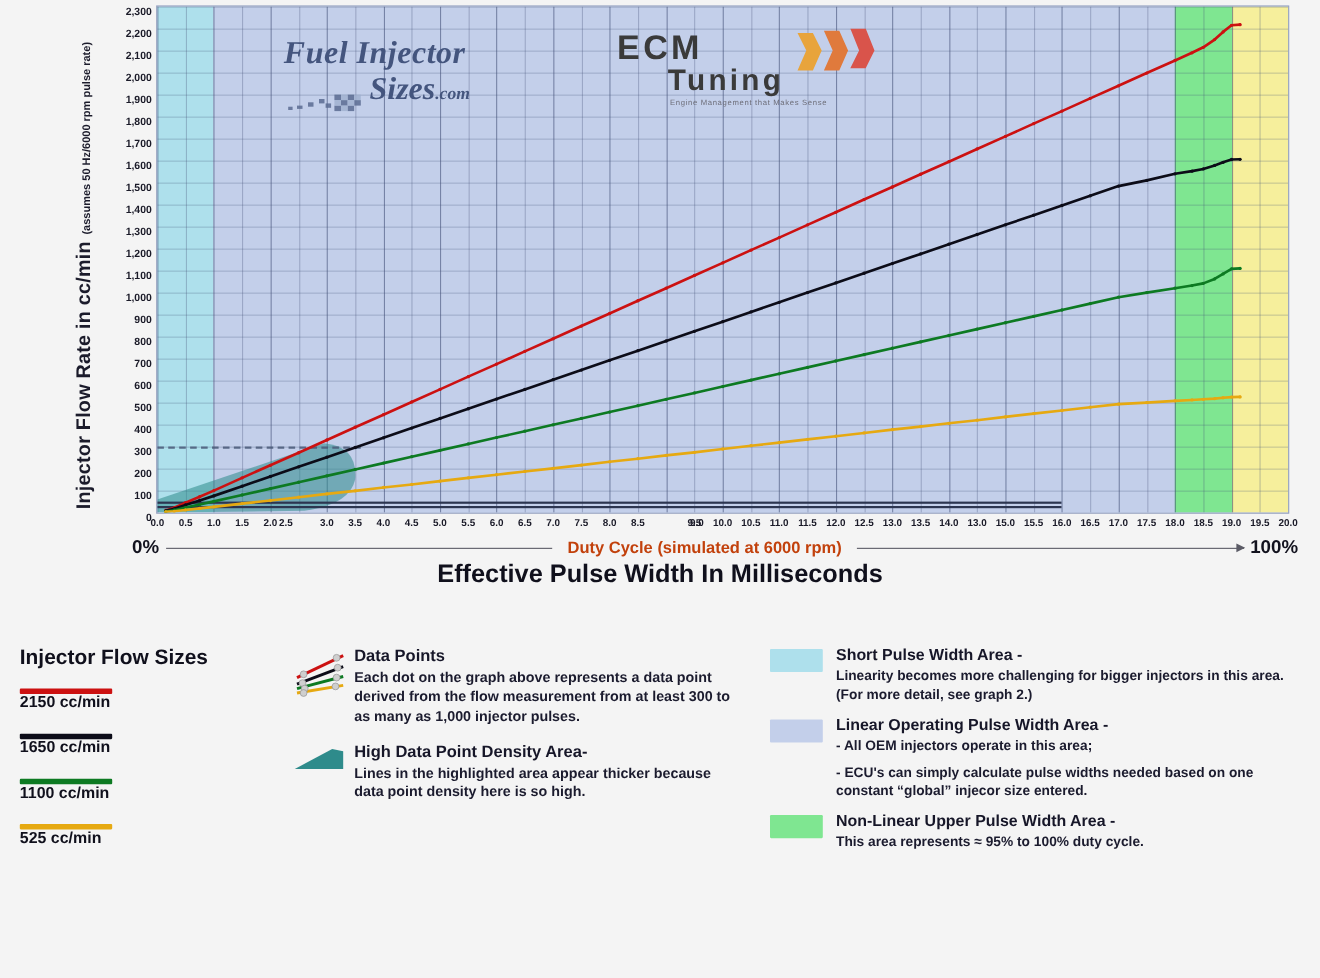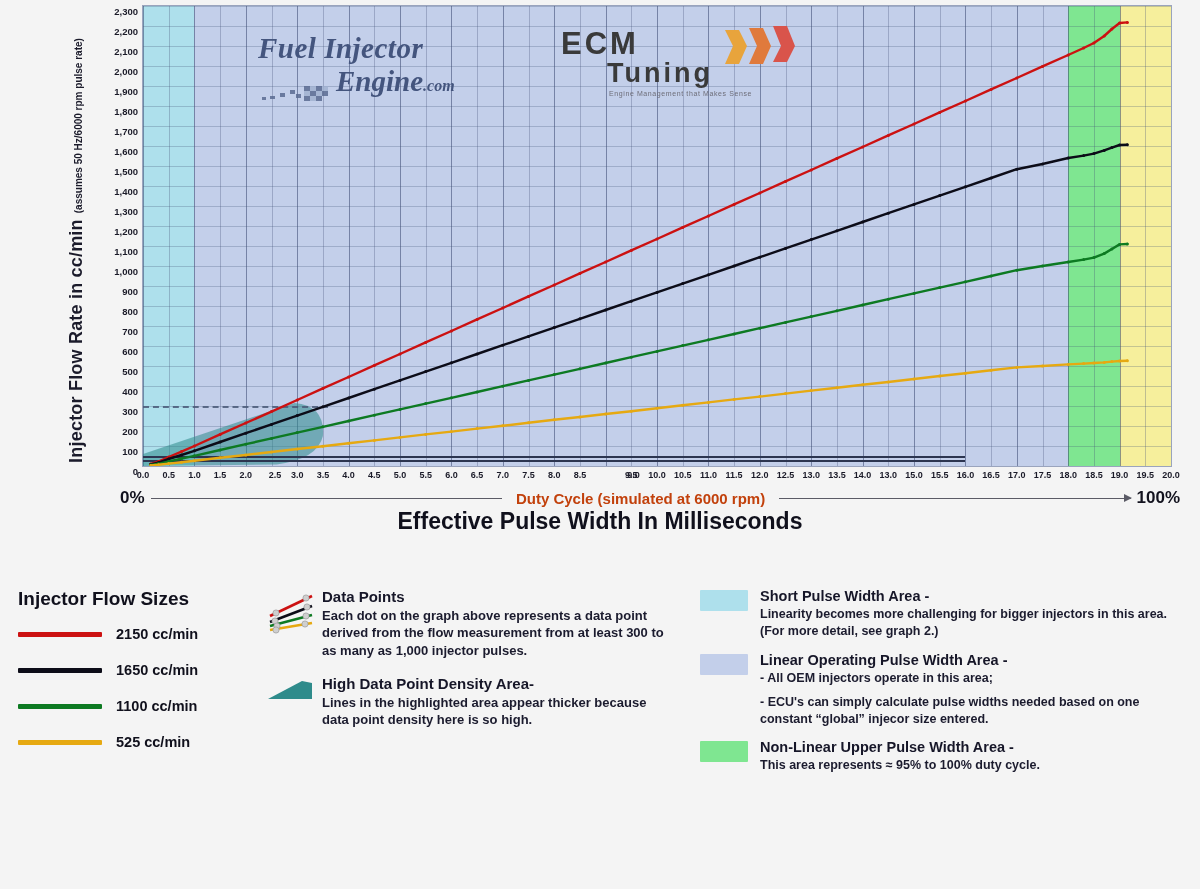--- a/index.html
+++ b/index.html
@@ -70,21 +70,21 @@
   #dutyrow .dutytext{font-size:15px;font-weight:bold;color:#c2410c;padding:0 8px;white-space:nowrap;}
 
   #xtitle{position:absolute;left:0;top:508px;width:1200px;text-align:center;
     font-size:23px;font-weight:bold;color:#10101c;}
 
   
   #legend{position:absolute;left:0;top:560px;width:1200px;height:329px;background:#f4f4f4;}
 
   #leg-sizes{position:absolute;left:18px;top:28px;width:220px;}
   #leg-sizes .title{font-size:19px;font-weight:bold;color:#10101c;margin-bottom:16px;}
-  .size-row{display:flex;align-items:center;margin-bottom:20px;}
+  .size-row{display:flex;margin-bottom:20px;flex-direction:column;}
   .size-row .swatch{width:84px;height:5px;border-radius:1px;margin-right:14px;}
   .size-row .lbl{font-size:14.5px;font-weight:bold;color:#10101c;}
 
   #leg-points{position:absolute;left:266px;top:28px;width:400px;}
   .lp-item{display:flex;margin-bottom:16px;}
   .lp-icon{width:56px;flex:0 0 56px;padding-top:2px;}
   .lp-body .hd{font-size:15px;font-weight:bold;color:#161628;margin-bottom:2px;}
   .lp-body .bd{font-size:13px;font-weight:bold;color:#1b1b2e;line-height:1.33;}
 
   #leg-zones{position:absolute;left:700px;top:28px;width:480px;}
@@ -401,21 +401,21 @@
           <circle cx="940.62" cy="357.6" r="1.5" fill="#e6a911"></circle>
           <circle cx="950.9000000000001" cy="357" r="1.5" fill="#e6a911"></circle>
           <circle cx="961.18" cy="356.4" r="1.5" fill="#e6a911"></circle>
           <circle cx="968.8900000000001" cy="355.6" r="1.5" fill="#e6a911"></circle>
           <circle cx="976.5999999999999" cy="355" r="1.5" fill="#e6a911"></circle>
           <circle cx="984.31" cy="354.8" r="1.5" fill="#e6a911"></circle>
         </svg>
 
       <div class="logo" id="logo-fic">
         <div class="l1">Fuel Injector</div>
-        <div class="l2"><span>Engine</span><span class="dotcom">.com</span></div>
+        <div class="l2"><span>Sizes</span><span class="dotcom">.com</span></div>
         <svg id="flagwrap" viewBox="0 0 80 22">
           <g fill="#5b6c92" opacity=".85">
             <rect x="44" y="2" width="6" height="5"></rect>
               <rect x="56" y="2" width="6" height="5"></rect>
             <rect x="50" y="7" width="6" height="5"></rect>
               <rect x="62" y="7" width="6" height="5"></rect>
             <rect x="44" y="12" width="6" height="5"></rect>
               <rect x="56" y="12" width="6" height="5"></rect>
             <rect x="30" y="6" width="5" height="4"></rect>
               <rect x="36" y="10" width="5" height="4"></rect>
@@ -444,21 +444,21 @@
         <div class="e3">Engine Management that Makes Sense</div>
       </div>
     </div>
 
     <div id="xticks">
         <div class="xt" style="left: 1px;">0.0</div>
         <div class="xt" style="left: 26.7px;">0.5</div>
         <div class="xt" style="left: 52.4px;">1.0</div>
         <div class="xt" style="left: 78.1px;">1.5</div>
         <div class="xt" style="left: 103.8px;">2.0</div>
-        <div class="xt" style="left: 133px;">2.5</div>
+        <div class="xt" style="left: 118px;">2.5</div>
         <div class="xt" style="left: 155.2px;">3.0</div>
         <div class="xt" style="left: 180.9px;">3.5</div>
         <div class="xt" style="left: 206.6px;">4.0</div>
         <div class="xt" style="left: 232.3px;">4.5</div>
         <div class="xt" style="left: 258px;">5.0</div>
         <div class="xt" style="left: 283.7px;">5.5</div>
         <div class="xt" style="left: 309.4px;">6.0</div>
         <div class="xt" style="left: 335.1px;">6.5</div>
         <div class="xt" style="left: 360.8px;">7.0</div>
         <div class="xt" style="left: 386.5px;">7.5</div>

